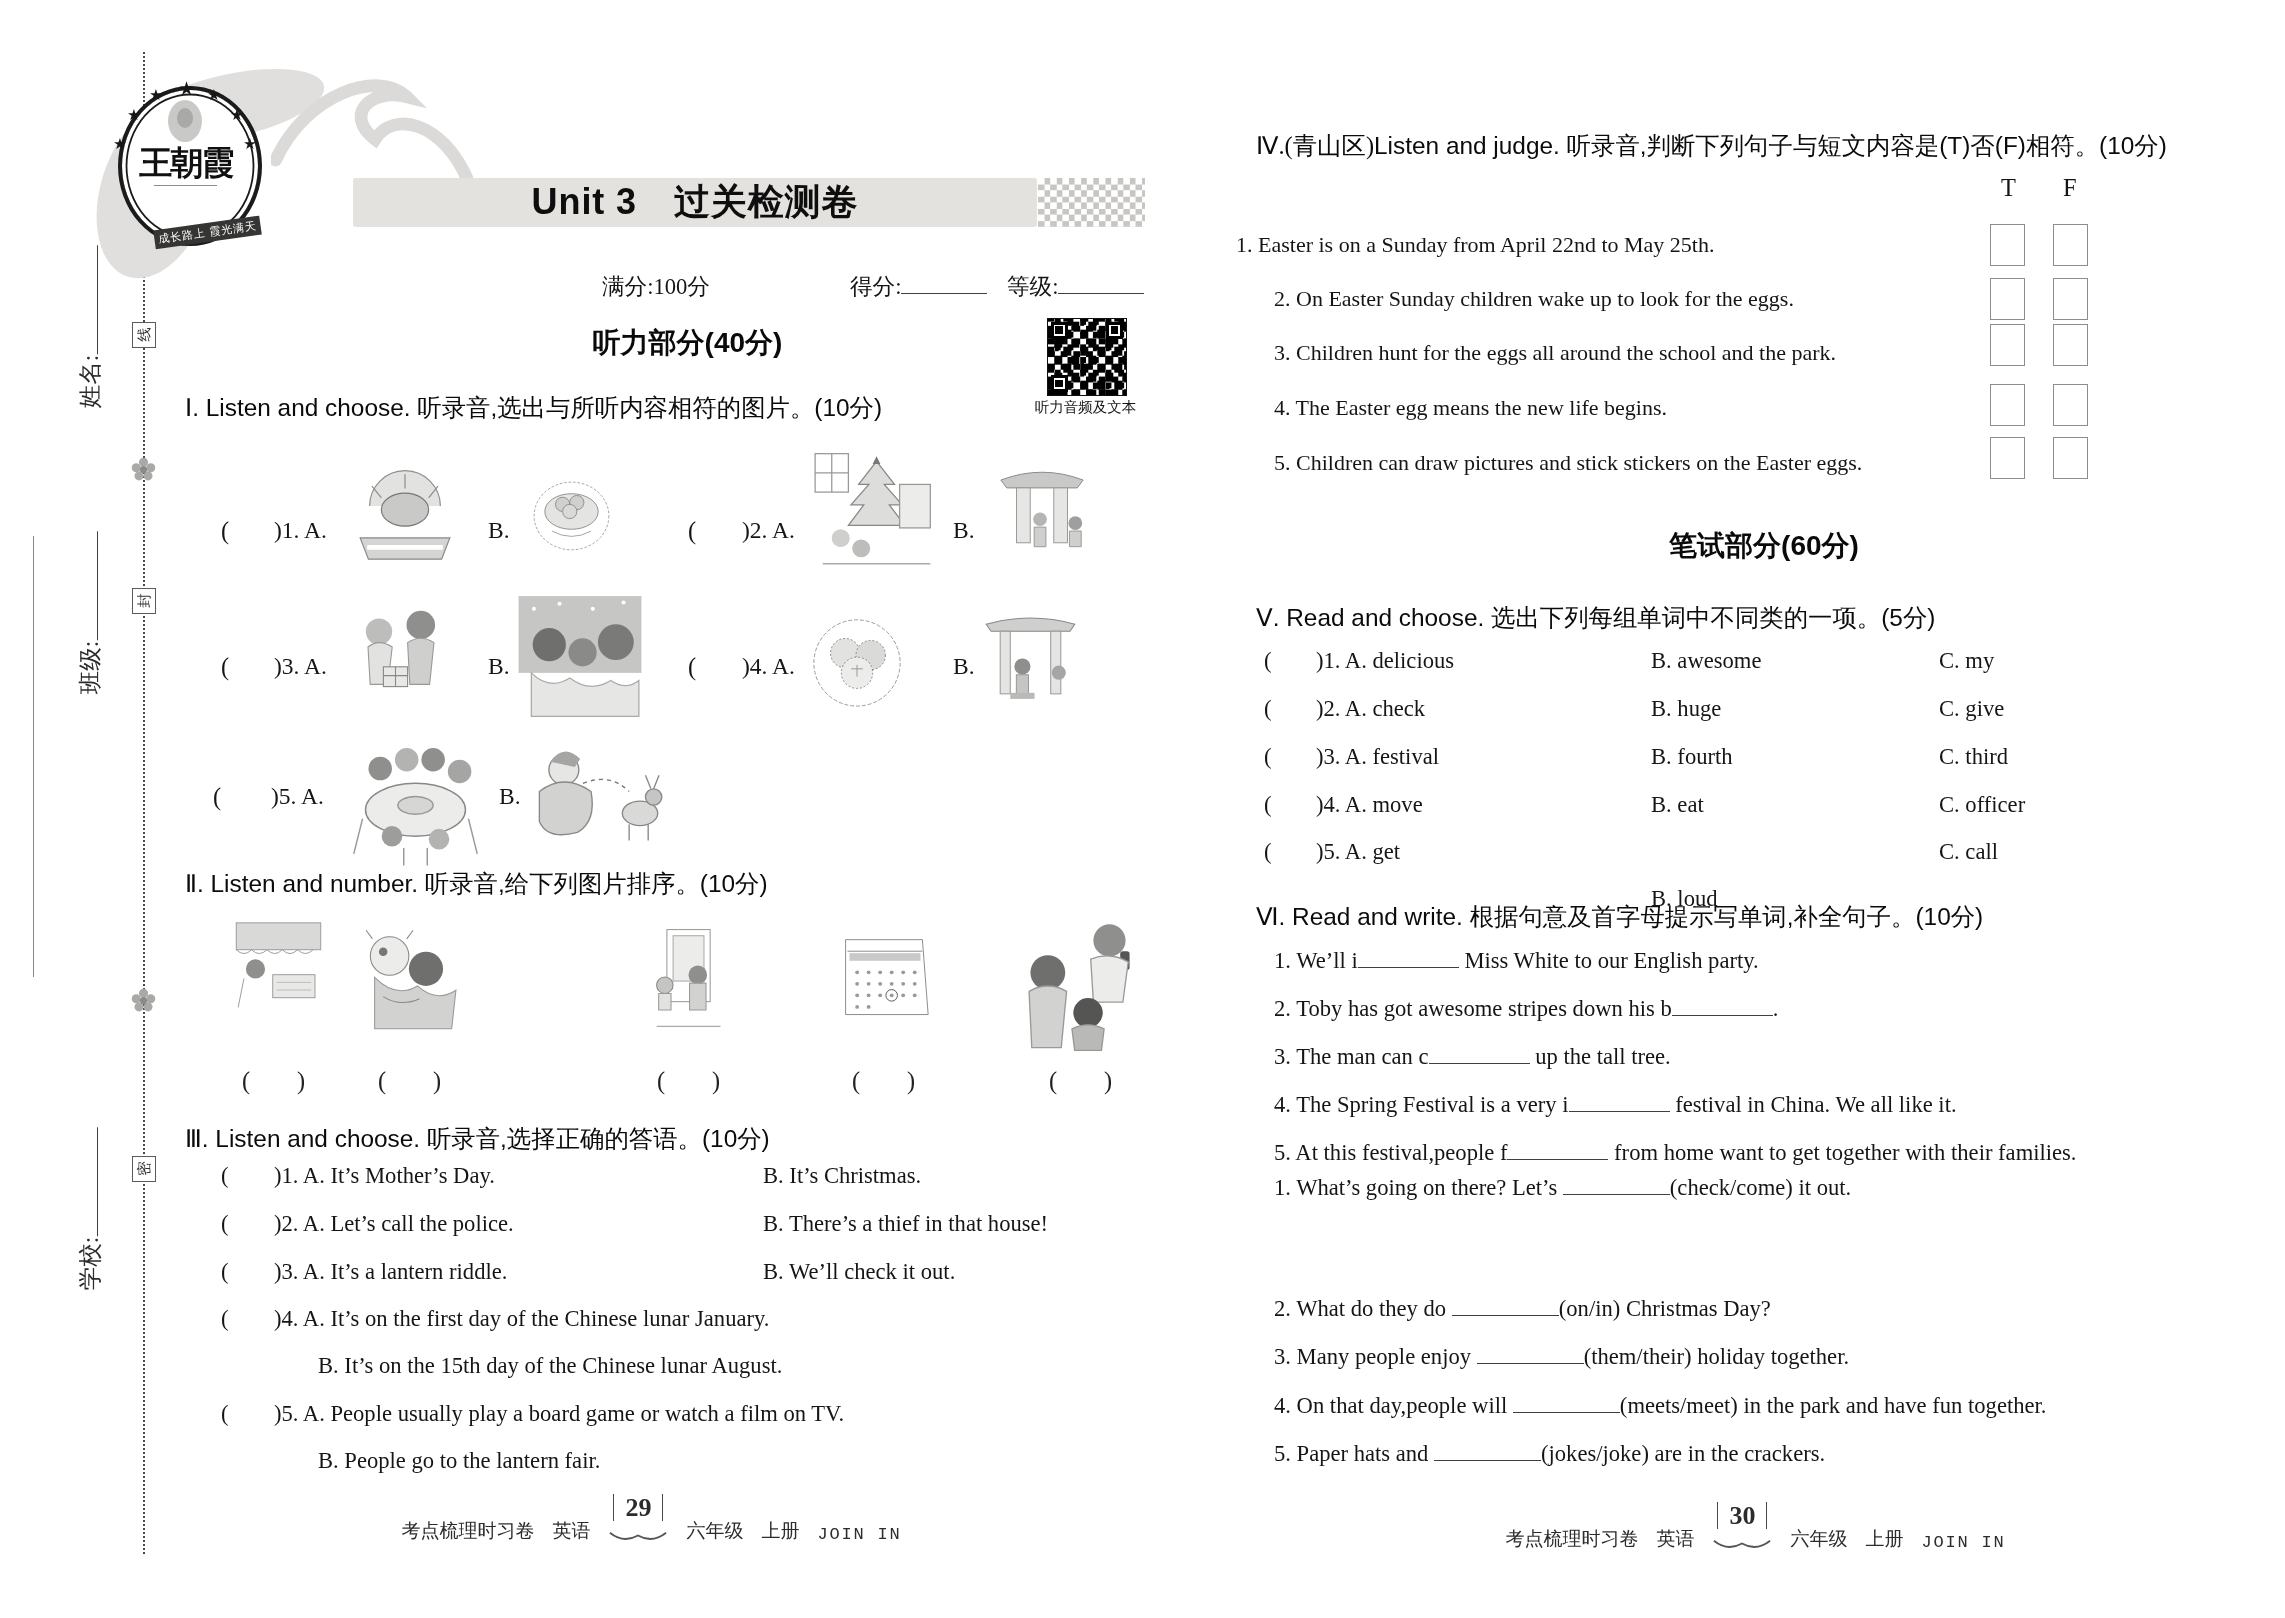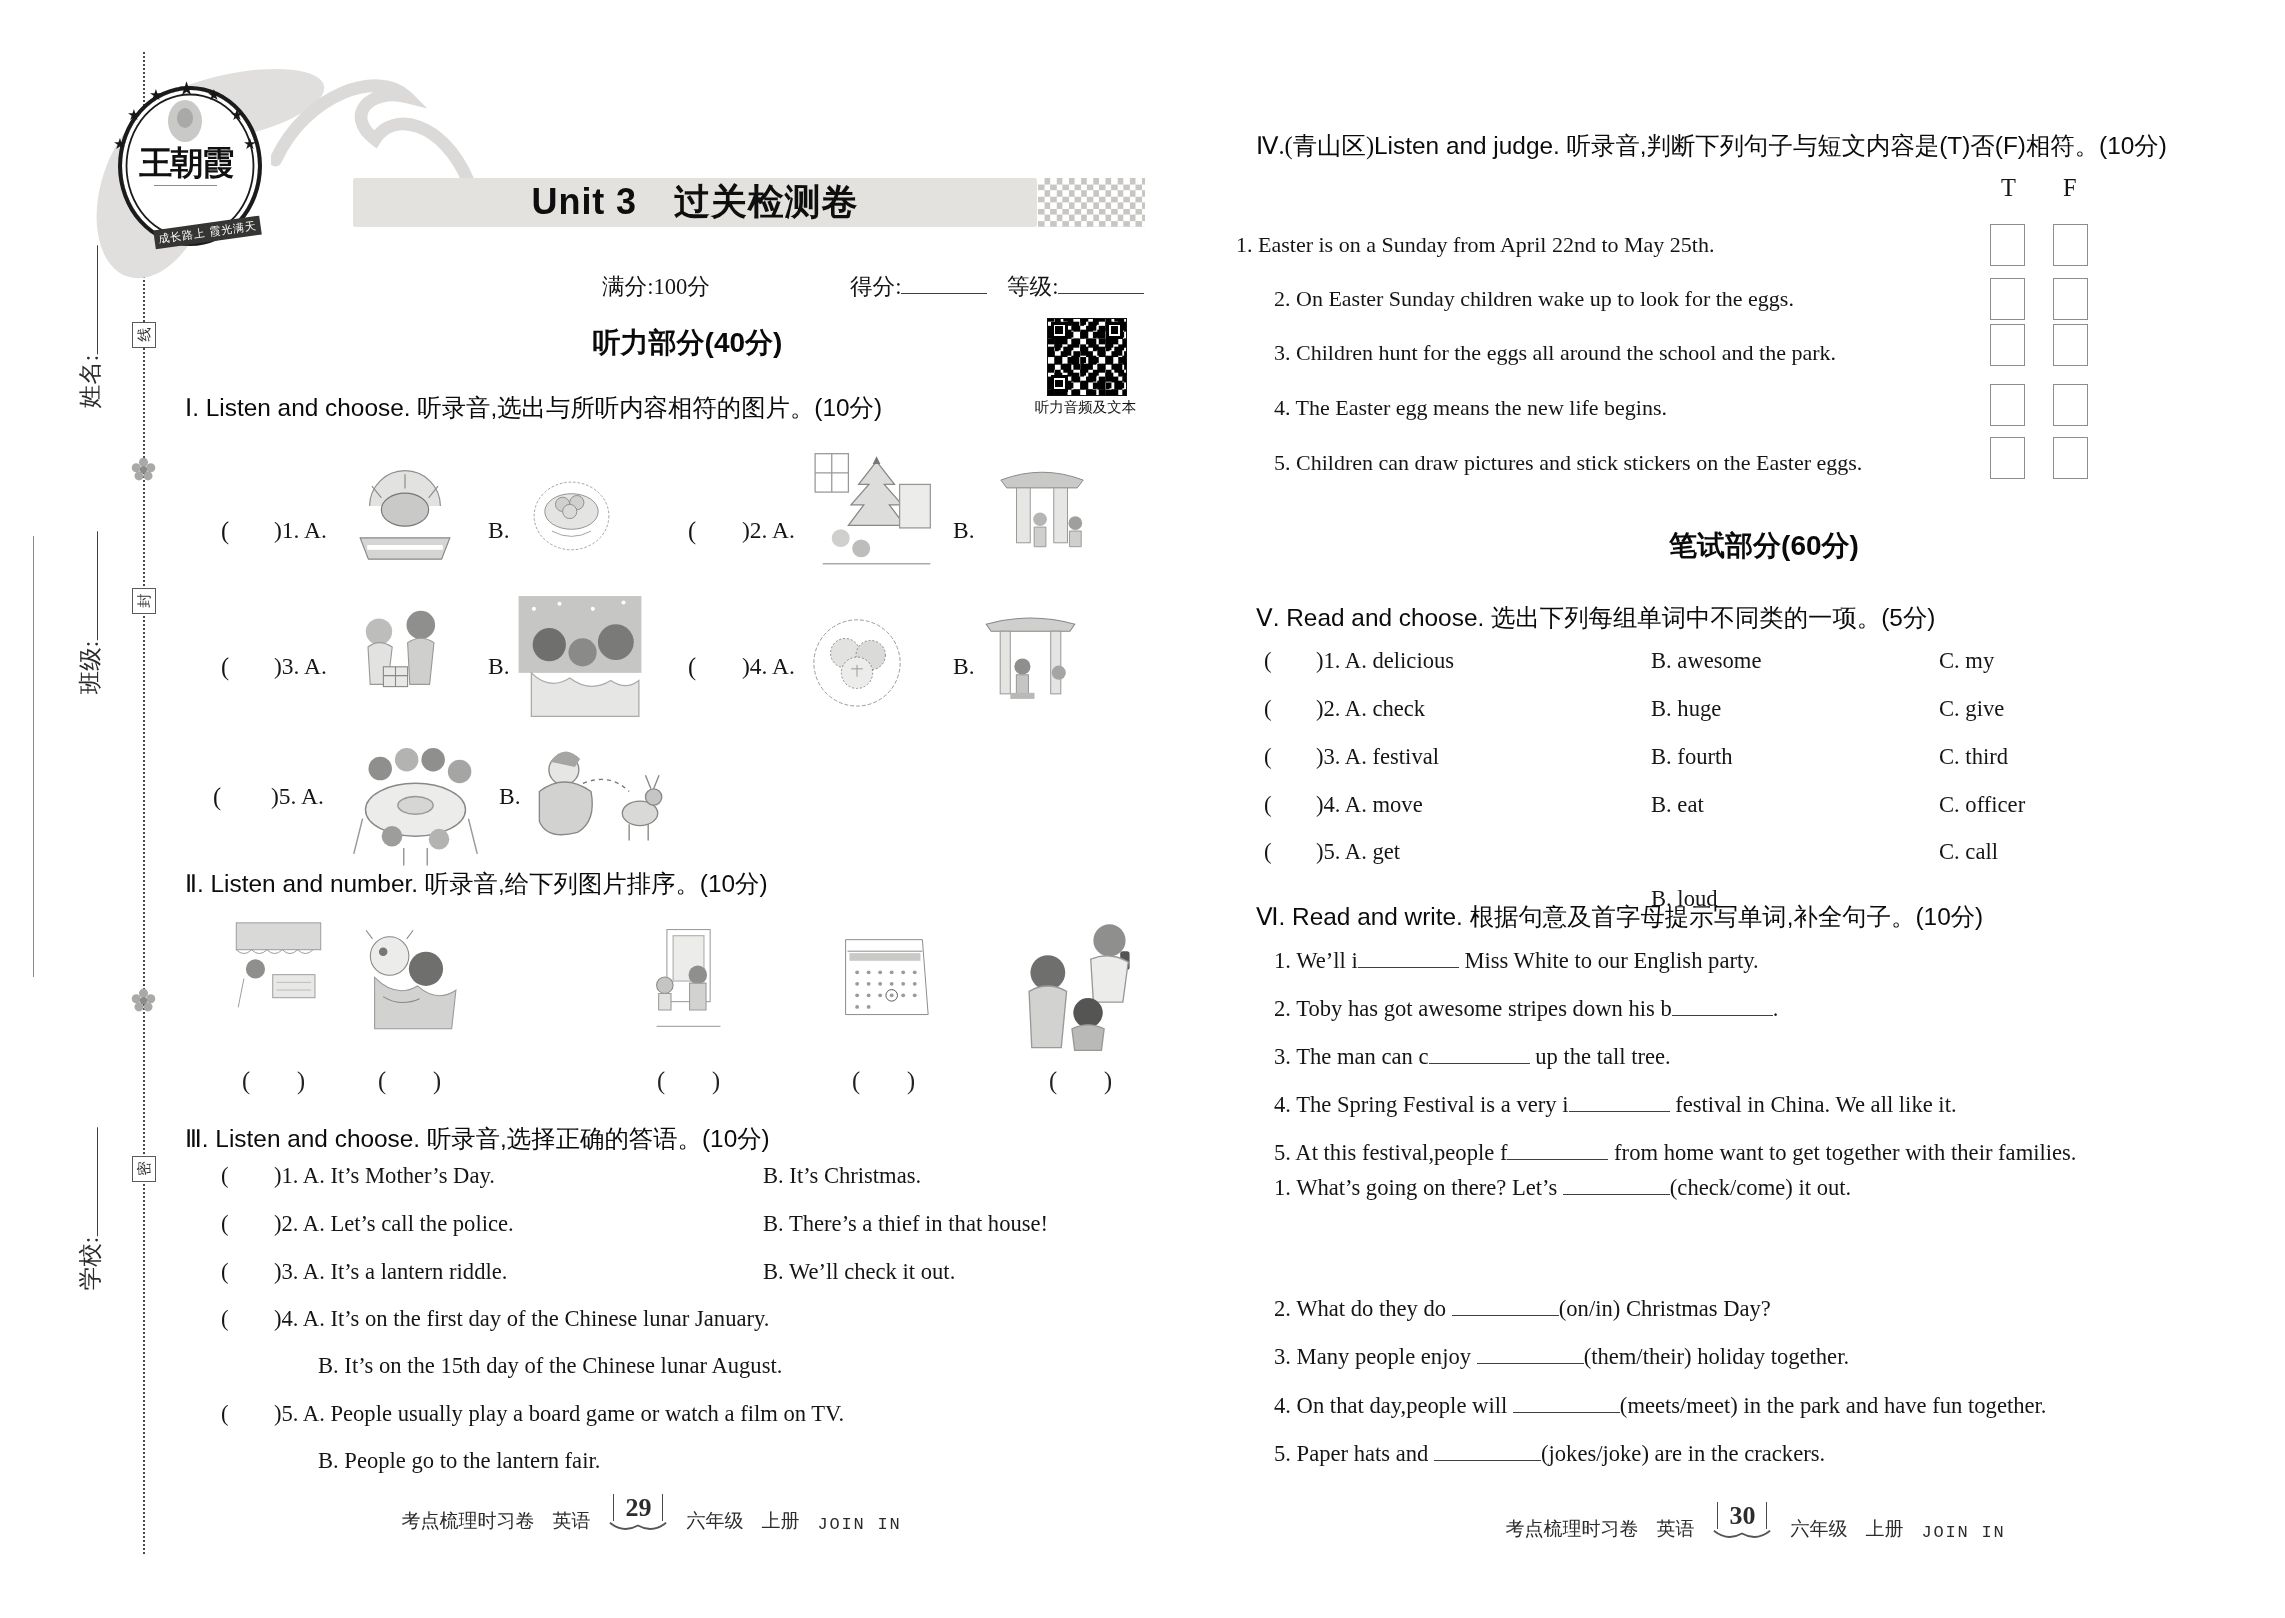--- a/index.html
+++ b/index.html
@@ -53,21 +53,21 @@
   .illus{position:absolute;}
   .illus svg{width:100%;height:100%;}
   
   .pp{position:absolute;width:63px;display:flex;justify-content:space-between;
       font-family:"Liberation Serif",serif;font-size:24.4px;color:#222;}
   
   .tfbox{position:absolute;width:33px;height:40px;border:1.8px solid #8d8d8d;background:#fff;}
   
   .footer{position:absolute;display:flex;align-items:flex-end;justify-content:center;gap:18px;
           font-family:"Liberation Serif",serif;font-size:19px;color:#2c2c2c;}
-  .pgwrap{display:flex;flex-direction:column;align-items:center;}
+  .pgwrap{display:flex;flex-direction:column;align-items:center;gap:10px;}
   .pgnum{font-weight:bold;font-size:26px;padding:0 11px;border-left:1.8px solid #4a4a4a;border-right:1.8px solid #4a4a4a;line-height:27px;}
   .joinin{font-family:"Liberation Mono",monospace;font-size:17px;letter-spacing:1.8px;}
 </style>
 </head>
 <body>
 
 <div class="sheet">
 
   <div class="seal-dotted"></div>
   <div class="seal-side"></div>

